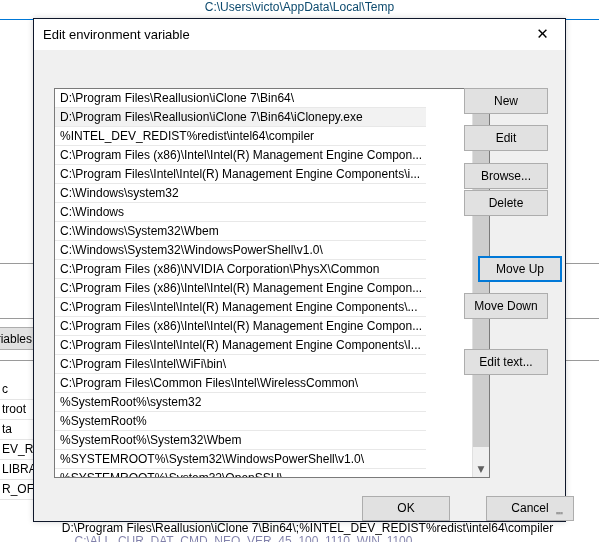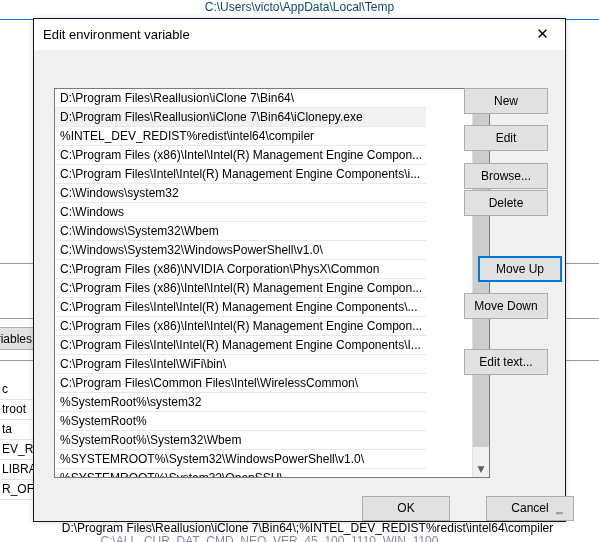--- a/index.html
+++ b/index.html
@@ -88,21 +88,20 @@
     position: absolute;
     left: 0;
     width: 487px;
     height: 8px;
     overflow: hidden;
     text-align: center;
     font-size: 12px;
     white-space: nowrap;
     color: #1a1a66;
     opacity: .55;
-    padding-left: 26px;
   }
 
   
   #dialog {
     position: absolute;
     left: 33px;
     top: 18px;
     width: 533px;
     height: 504px;
     background: #737373;

